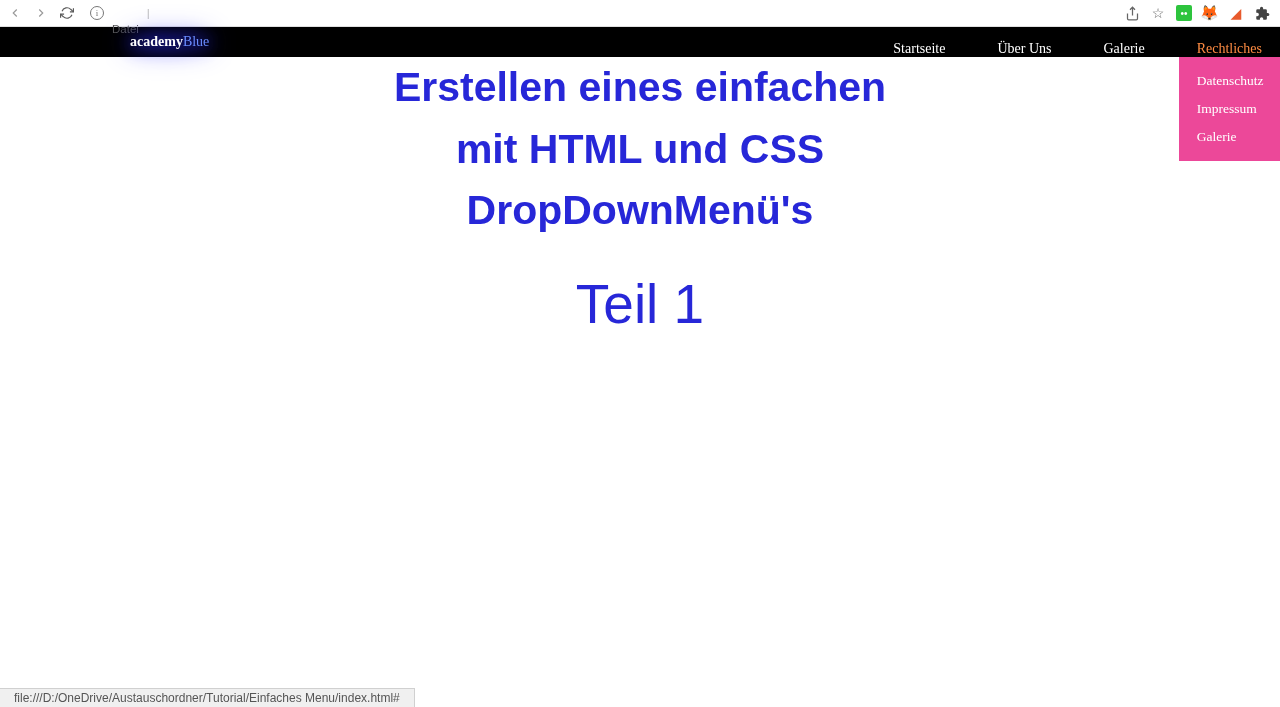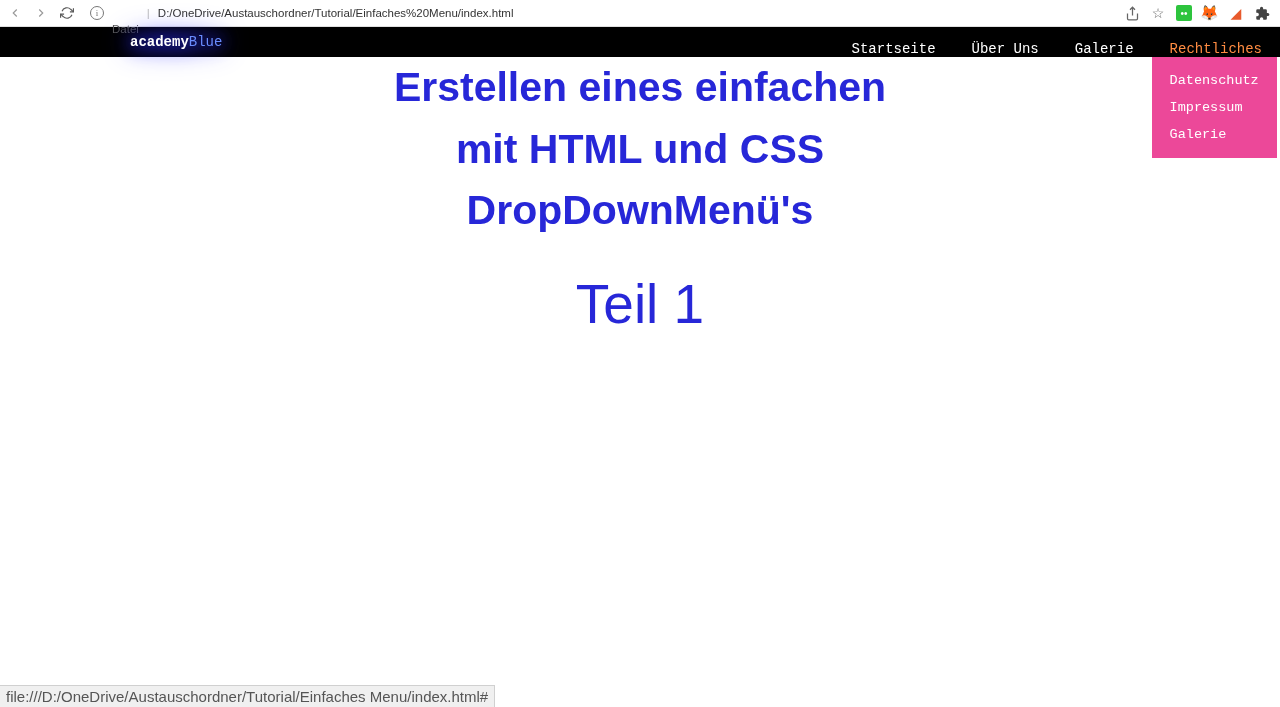--- a/index.html
+++ b/index.html
@@ -15,36 +15,36 @@
 .addr-label { color: #555; margin-top: 32px; }
 .addr-sep { color: #bbb; }
 .addr-url { color: #333; }
 .chrome-icons { display: flex; align-items: center; gap: 10px; padding-right: 4px; }
 .chrome-icon { width: 16px; height: 16px; display: flex; align-items: center; justify-content: center; font-size: 14px; color: #666; }
 .ext-green { width: 16px; height: 16px; background: #2dc43d; border-radius: 2px; display:flex;align-items:center;justify-content:center;font-size:10px;color:#fff;}
 .ext-fox { font-size: 15px; }
 .ext-rocket { color: #e85a2c; font-size: 14px; }
 
 
-.site-nav { height: 30px; background: #000; display: flex; align-items: center; padding: 0 0 0 130px; font-family: Liberation Mono, monospace; font-size: 14px; }
+.site-nav { height: 30px; background: #000; display: flex; align-items: center; padding: 0 0 0 130px; font-family: Liberation Serif, serif; font-size: 14px; gap: 16px; }
 .logo { color: #fff; font-weight: bold; filter: drop-shadow(0 0 8px #2a2aff) drop-shadow(0 0 12px #2a2aff); }
 .logo .blue { color: #6a8dff; font-weight: normal; }
 .nav-spacer { flex: 1; }
 .nav-item { color: #fff; padding: 0 18px; height: 30px; display: flex; align-items: flex-end; cursor: pointer; position: relative; }
 .nav-item.active { color: #ff8c42; }
 .dropdown { position: absolute; top: 30px; left: 0; background: #ec4899; min-width: 122px; padding: 10px 0; }
 .dropdown-item { color: #fff; padding: 6px 18px; font-size: 13.5px; cursor: pointer; white-space: nowrap; }
 
 
 .content { text-align: center; }
 .heading { color: #2727d8; font-weight: bold; font-size: 41px; line-height: 1.5; font-family: "Segoe UI", Arial, sans-serif; }
 .subheading { color: #2727d8; font-size: 55px; font-family: "Segoe UI Light", "Segoe UI", Arial, sans-serif; font-weight: 300; margin-top: 30px; }
 
 
-.status-bar { position: absolute; bottom: 0; left: 0; background: #f0f0f0; border: 1px solid #d0d0d0; border-left: none; border-bottom: none; font-size: 15px; color: #555; padding: 2px 6px; margin-top: 24px; }
+.status-bar { position: absolute; bottom: 0; left: 0; background: #f0f0f0; border: 1px solid #d0d0d0; border-left: none; border-bottom: none; font-size: 12px; color: #555; padding: 2px 14px; margin-top: 24px; }
 </style>
 </head>
 <body>
 
 <div class="browser-bar">
   <div class="nav-btn">
     <svg viewBox="0 0 24 24" fill="none" stroke="currentColor" stroke-width="2">
         <path d="M15 18l-6-6 6-6"></path>
       </svg>
   </div>
@@ -56,21 +56,20 @@
   <div class="nav-btn active">
     <svg viewBox="0 0 24 24" fill="none" stroke="currentColor" stroke-width="2">
         <path d="M23 4v6h-6M1 20v-6h6"></path>
         <path d="M3.51 9a9 9 0 0114.85-3.36L23 10M1 14l4.64 4.36A9 9 0 0020.49 15"></path>
       </svg>
   </div>
   <div class="addr-wrap">
     <span class="info-icon">i</span>
     <span class="addr-label">Datei</span>
     <span class="addr-sep">|</span>
-    <span class="addr-url">D:/OneDrive/Austauschordner/Tutorial/Einfaches%20Menu/index.html</span>
   </div>
   <div class="chrome-icons">
     <div class="chrome-icon">
       <svg width="15" height="15" viewBox="0 0 24 24" fill="none" stroke="#666" stroke-width="2">
           <path d="M4 12v8a2 2 0 002 2h12a2 2 0 002-2v-8M16 6l-4-4-4 4M12 2v13"></path>
         </svg>
     </div>
     <div class="chrome-icon">☆</div>
     <div class="ext-green">••</div>
     <div class="chrome-icon ext-fox">🦊</div>

